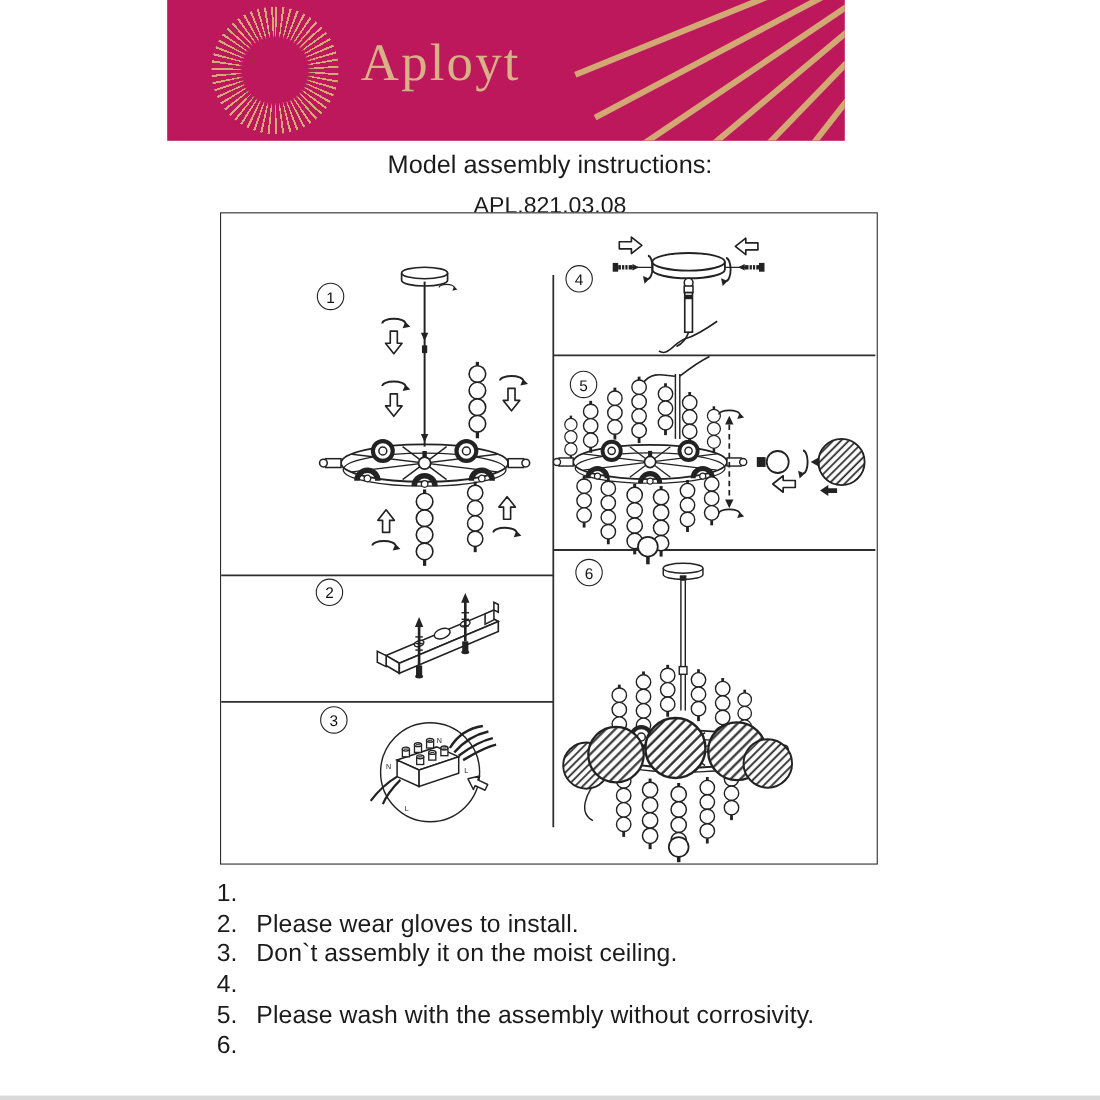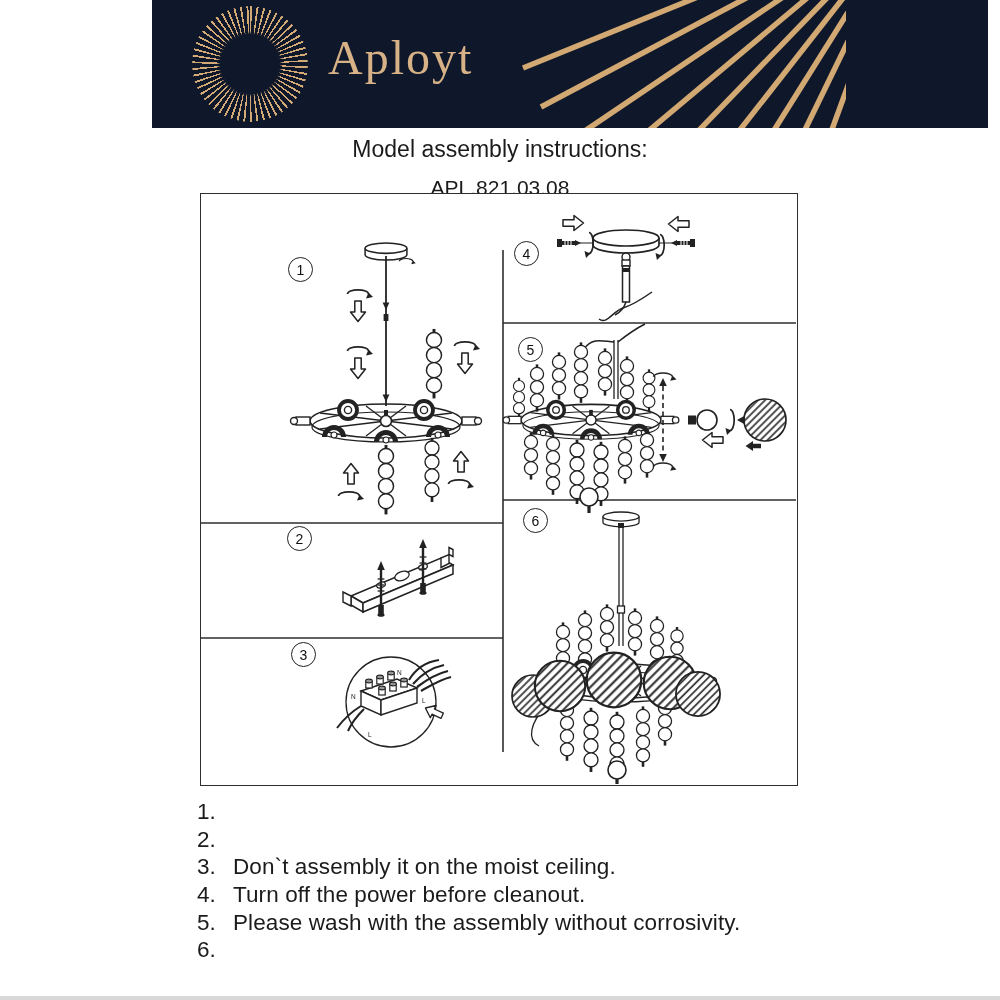--- a/index.html
+++ b/index.html
@@ -1,20 +1,20 @@
 <!DOCTYPE html>
 <html><head>
 <meta charset="utf-8">
 <style>
   html,body{margin:0;padding:0;background:#fff;}
   .page{position:relative;width:1000px;height:1000px;background:#ffffff;overflow:hidden;
         font-family:"Liberation Sans",sans-serif;color:#1b1b1b;}
 
   
-  .banner{position:absolute;left:152px;top:0;width:836px;height:128px;background:#0f172a;overflow:hidden;}
+  .banner{position:absolute;left:152px;top:0;width:616px;height:128px;background:#be185d;overflow:hidden;}
   .sunburst{position:absolute;left:40px;top:6px;width:116px;height:116px;border-radius:50%;
         background:repeating-conic-gradient(#d3aa76 0deg 2deg, rgba(0,0,0,0) 2deg 6.6deg);
         -webkit-mask:radial-gradient(circle,transparent 0 36%,#000 40% 72%,transparent 93%);
         mask:radial-gradient(circle,transparent 0 36%,#000 40% 72%,transparent 93%);}
   .brand{position:absolute;left:176px;top:30px;font-family:"Liberation Serif",serif;
         font-size:48px;letter-spacing:2px;color:#d8b287;font-weight:400;}
   .rays{position:absolute;left:0;top:0;width:694px;height:128px;}
 
   
   .title,.model{position:absolute;left:0;width:1000px;text-align:center;}
@@ -320,28 +320,28 @@
     <span class="step-badge sb5">5</span>
     <span class="step-badge sb6">6</span>
   </div>
 
   <div class="instructions">
     <div class="ins-row">
       <span class="ins-num">1.</span>
     </div>
     <div class="ins-row">
       <span class="ins-num">2.</span>
+      <span>Please wear gloves to install.</span>
     </div>
     <div class="ins-row">
       <span class="ins-num">3.</span>
       <span>Don`t assembly it on the moist ceiling.</span>
     </div>
     <div class="ins-row">
       <span class="ins-num">4.</span>
-      <span>Turn off the power before cleanout.</span>
     </div>
     <div class="ins-row">
       <span class="ins-num">5.</span>
       <span>Please wash with the assembly without corrosivity.</span>
     </div>
     <div class="ins-row">
       <span class="ins-num">6.</span>
     </div>
   </div>
 

